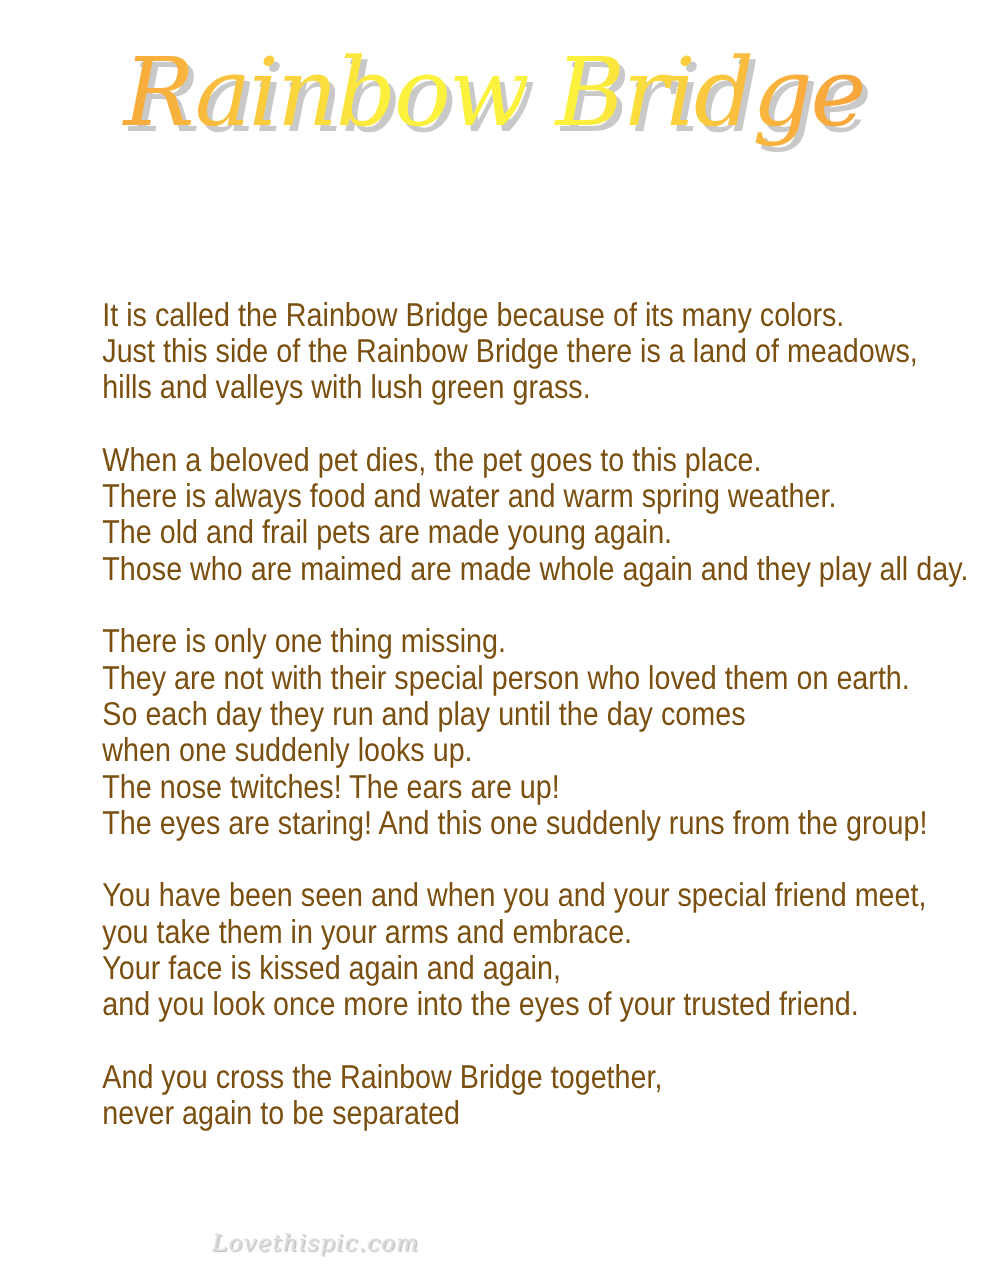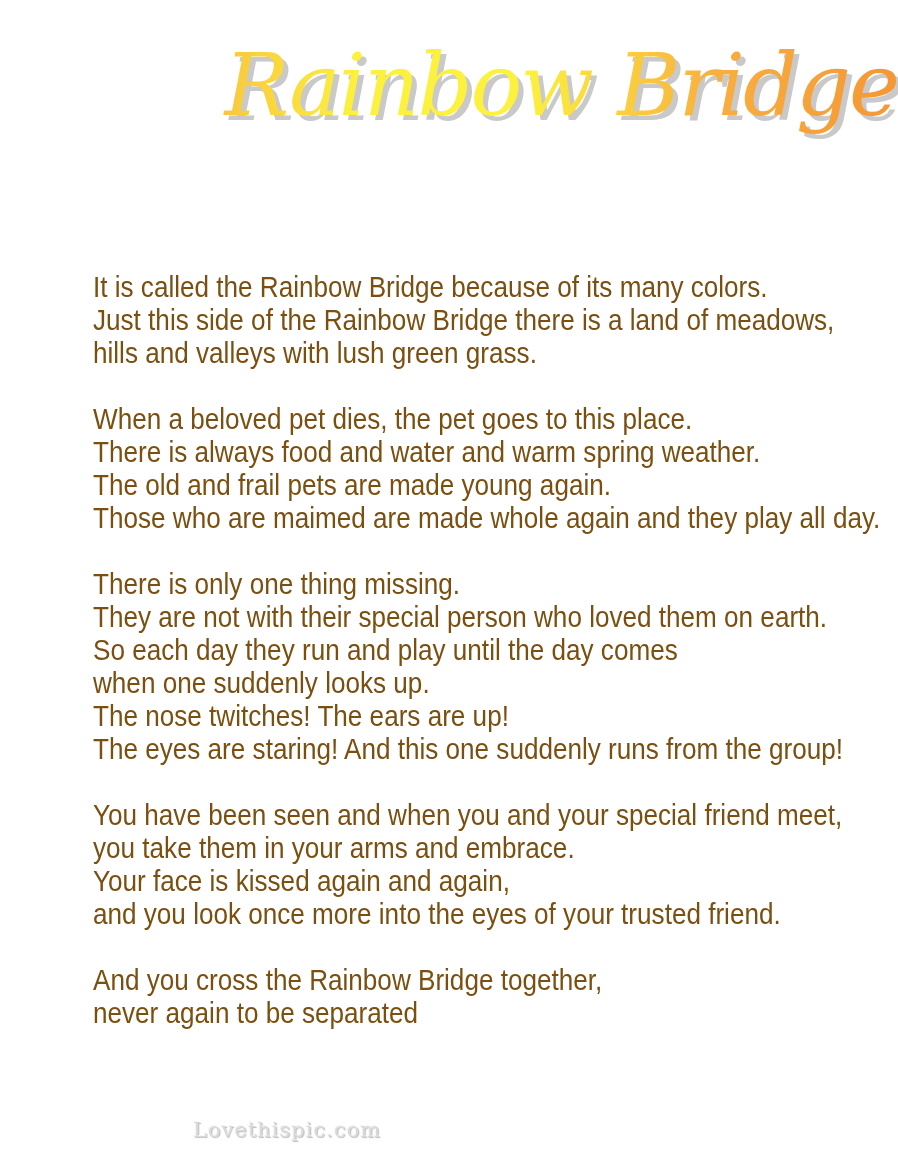--- a/index.html
+++ b/index.html
@@ -13,21 +13,21 @@
     font-family: "Liberation Sans", sans-serif;
   }
 
   
   .title-area {
     position: absolute;
     top: 0;
     left: 0;
     width: 898px;
     height: 250px;
-    text-align: right;
+    text-align: center;
   }
   .title-layer {
     position: absolute;
     top: 34px;
     left: 0;
     width: 100%;
     font-family: "DejaVu Serif", serif;
     font-style: italic;
     font-weight: normal;
     font-size: 86px;
@@ -65,20 +65,21 @@
   }
   .paragraph { margin-bottom: 33px; }
   .poem-line { height: 33px; }
 
   
   .watermark {
     position: absolute;
     left: 193px;
     top: 1118px;
     font-family: "DejaVu Serif", serif;
+    font-style: italic;
     font-size: 21px;
     letter-spacing: 1px;
     color: #d9d9d9;
     text-shadow: -1px -1px 0 #f6f6f6, 1px 1px 1px #bdbdbd;
   }
 </style>
 </head>
 <body>
 
 <div class="page">

